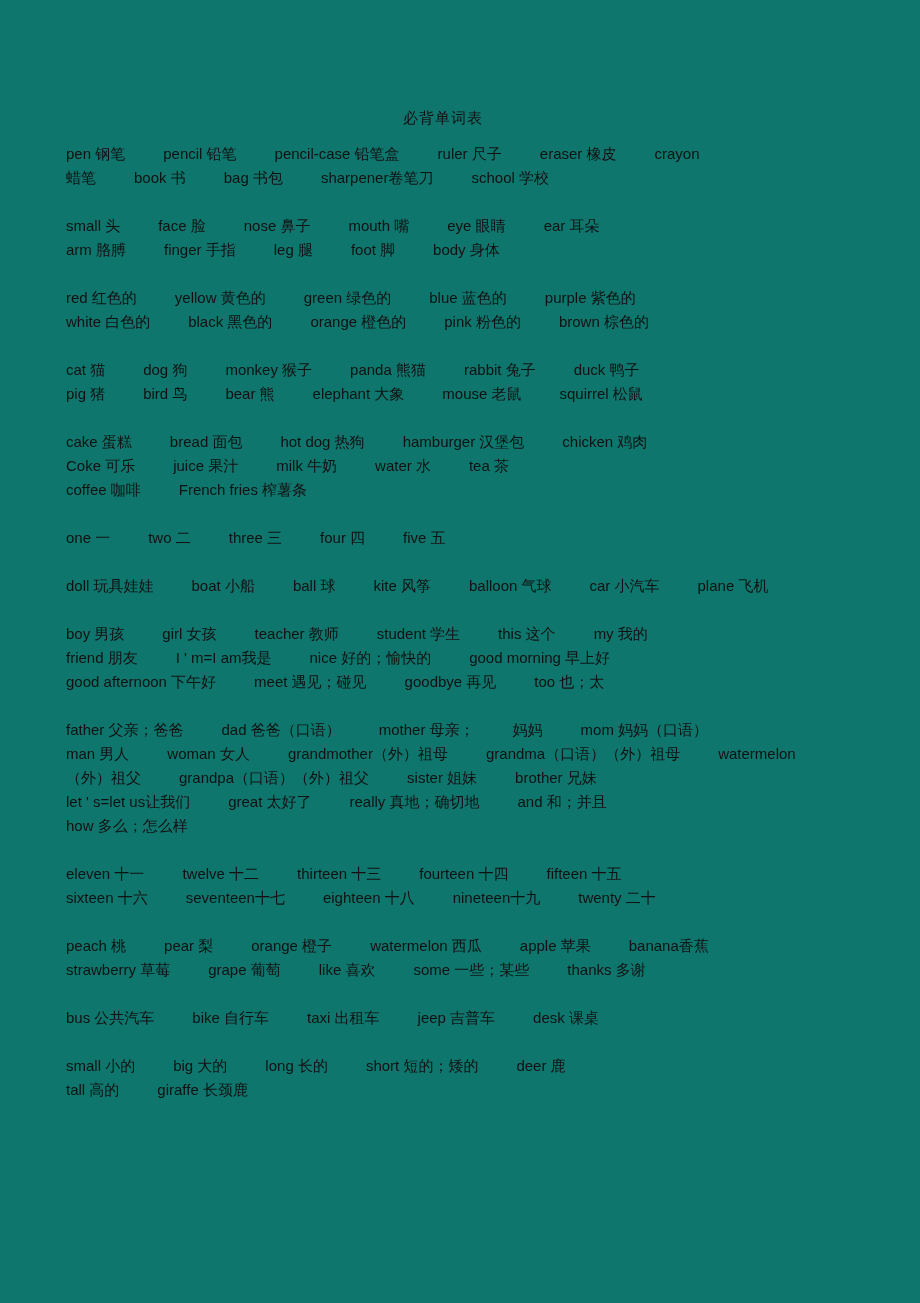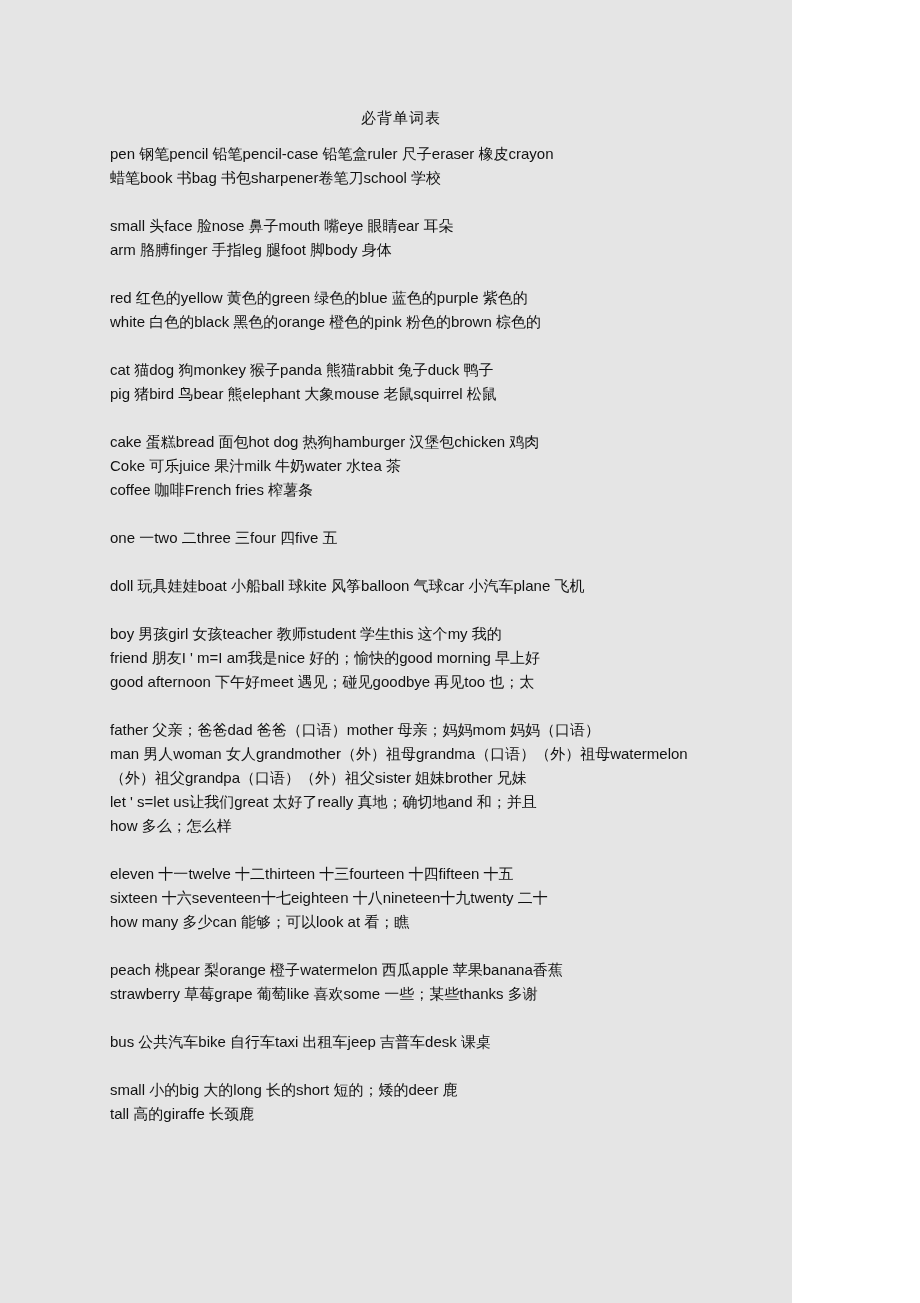--- a/index.html
+++ b/index.html
@@ -10,39 +10,40 @@
   body {
     width: 920px;
     height: 1303px;
     overflow: hidden;
     font-family: "Liberation Sans", "DejaVu Sans", sans-serif;
     font-size: 15px;
     color: #111111;
   }
   .page {
     box-sizing: border-box;
-    width: 792px;
+    width: 920px;
     height: 1303px;
-    padding: 106px 100px 0 110px;
-    background: #e5e5e5;
+    padding: 106px 100px 0 66px;
+    background: #0f766e;
   }
   .doc-title {
     margin: 0 0 12px 0;
     font-size: 15px;
     font-weight: 400;
     text-align: center;
     line-height: 24px;
     letter-spacing: 1px;
   }
   .section {
     margin: 0 0 24px 0;
   }
   .line {
     display: flex;
     flex-wrap: nowrap;
+    column-gap: 38px;
     line-height: 24px;
     white-space: nowrap;
   }
   .entry {
     flex: 0 0 auto;
   }
 </style>
 </head>
 <body>
 
@@ -218,25 +219,20 @@
           <span class="entry">fourteen 十四</span>
           <span class="entry">fifteen 十五</span>
         </div>
         <div class="line">
           <span class="entry">sixteen 十六</span>
           <span class="entry">seventeen十七</span>
           <span class="entry">eighteen 十八</span>
           <span class="entry">nineteen十九</span>
           <span class="entry">twenty 二十</span>
         </div>
-        <div class="line">
-          <span class="entry">how many 多少</span>
-          <span class="entry">can 能够；可以</span>
-          <span class="entry">look at 看；瞧</span>
-        </div>
       </div>
       <div class="section">
         <div class="line">
           <span class="entry">peach 桃</span>
           <span class="entry">pear 梨</span>
           <span class="entry">orange 橙子</span>
           <span class="entry">watermelon 西瓜</span>
           <span class="entry">apple 苹果</span>
           <span class="entry">banana香蕉</span>
         </div>

